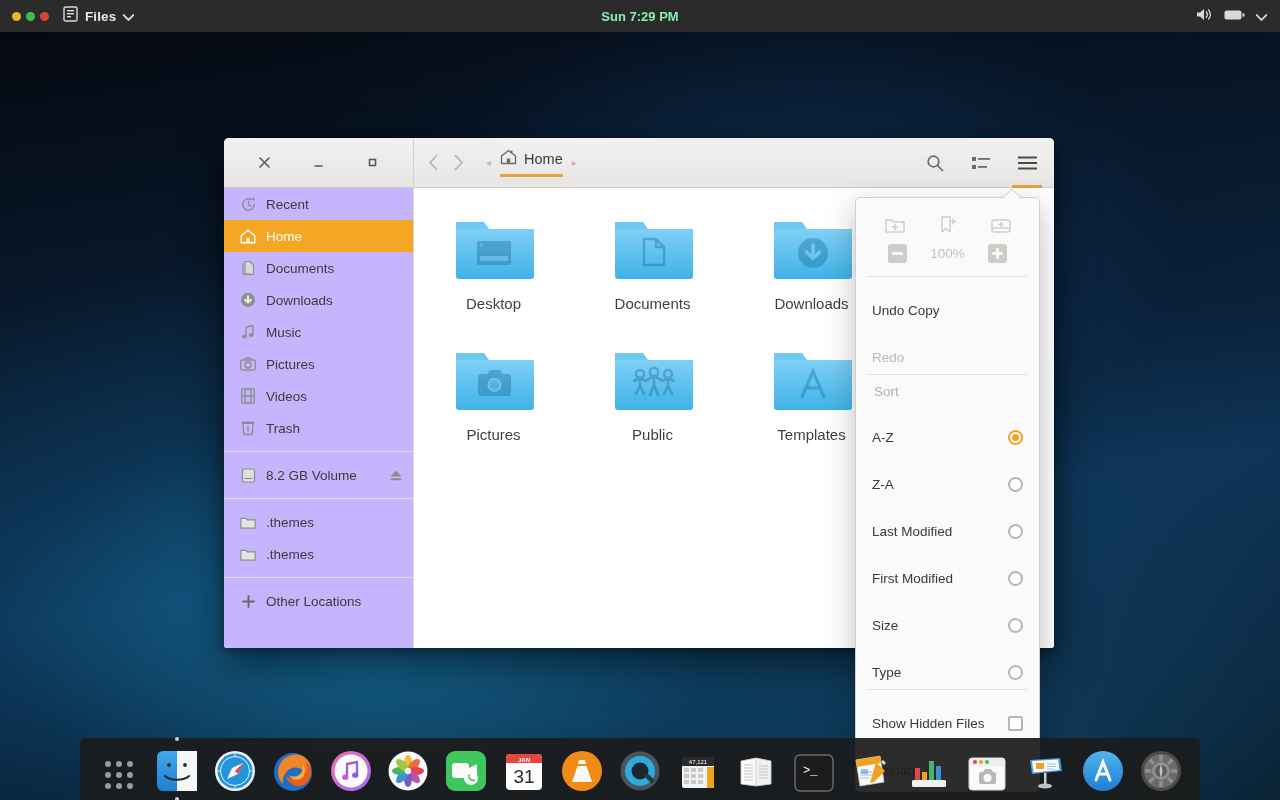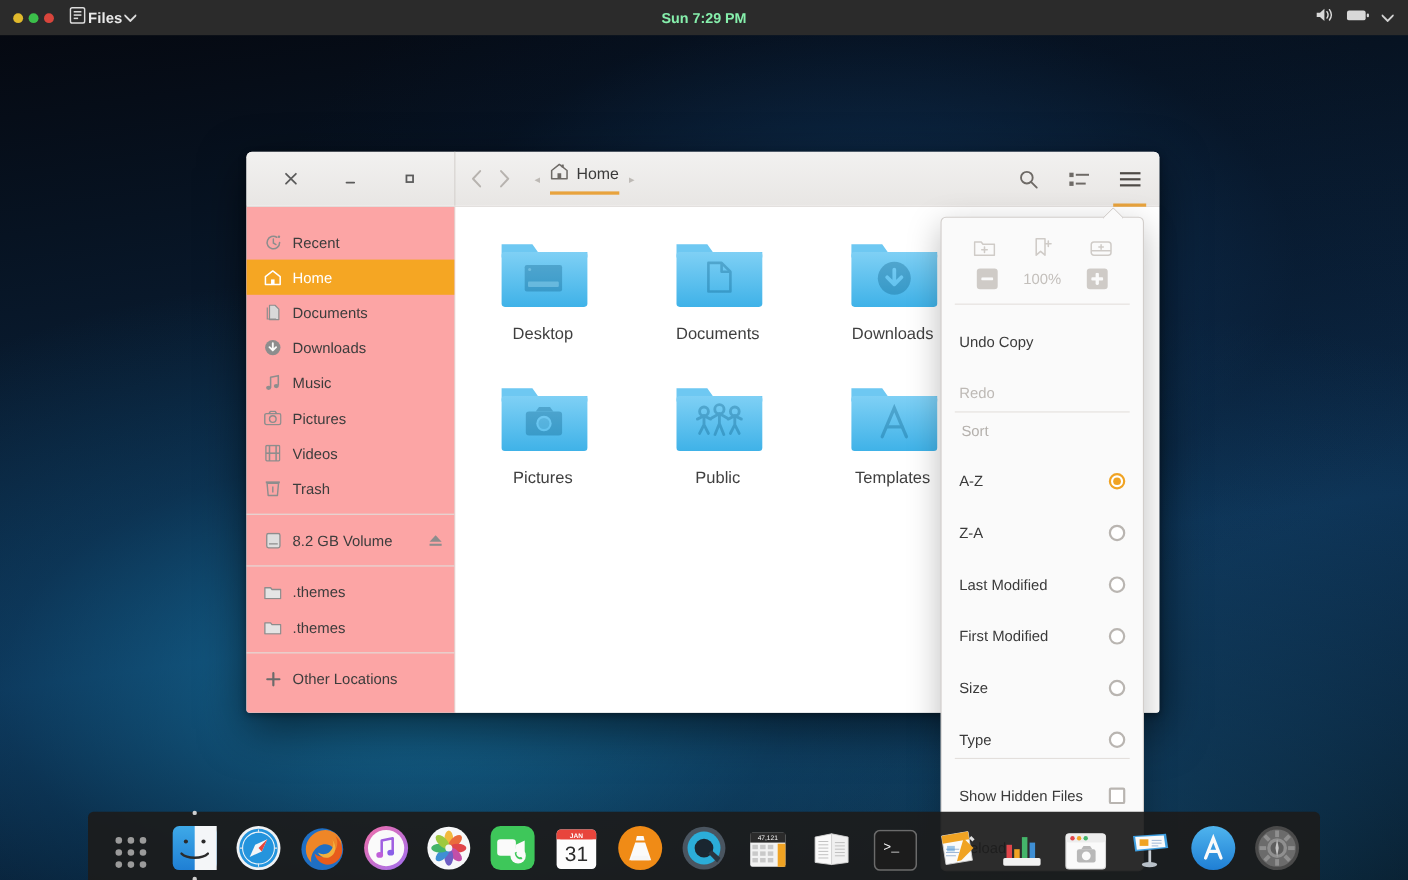--- a/index.html
+++ b/index.html
@@ -18,21 +18,21 @@
 
   
   .topbar {
     position: absolute; top: 0; left: 0; width: 1280px; height: 32px;
     background: #2b2b2b; color: #e6e6e6;
     display: flex; align-items: center; z-index: 60;
   }
   .tb-left { display: flex; align-items: center; gap: 14px; padding-left: 12px; }
   .traffic { display: flex; gap: 5px; align-items: center; }
   .traffic i { width: 9px; height: 9px; border-radius: 50%; display: block; }
-  .app-group { display: flex; align-items: center; gap: 2px; }
+  .app-group { display: flex; align-items: center; gap: 7px; }
   .app-name { font-size: 13.5px; font-weight: bold; color: #e9e9e9; letter-spacing: .1px; }
   .tb-center {
     position: absolute; left: 0; right: 0; text-align: center;
     font-size: 13px; font-weight: bold; color: #86efac; pointer-events: none;
   }
   .tb-right {
     margin-left: auto; display: flex; align-items: center; gap: 11px;
     padding-right: 13px; position: relative; z-index: 2;
   }
 
@@ -73,22 +73,22 @@
     width: 26px; height: 34px; color: #6e6a66; position: relative;
   }
   .hdr-btn.active::after {
     content: ""; position: absolute; left: -2px; right: -2px; bottom: -8px;
     height: 3px; background: #e8a33d;
   }
 
   
   .fm-body { display: flex; height: 460px; border-radius: 0 0 3px 3px; overflow: hidden; }
   .sidebar {
-    width: 190px; background: #fca5a5; border-right: 1px solid #dedad6;
-    padding-top: 16px; font-size: 13.5px; color: #3c3c3c;
+    width: 190px; background: #c4b5fd; border-right: 1px solid #dedad6;
+    padding-top: 0; font-size: 13.5px; color: #3c3c3c;
   }
   .side-item {
     height: 32px; display: flex; align-items: center; gap: 10px;
     padding: 0 10px 0 16px; color: #3c3c3c; cursor: default;
   }
   .side-item .sico { width: 16px; height: 16px; display: flex; align-items: center; justify-content: center; color: #8d8d8d; flex: 0 0 16px; }
   .side-item.sel { background: #f5a623; color: #fff; }
   .side-item.sel .sico { color: #fff; }
   .side-item .slabel { flex: 1; white-space: nowrap; overflow: hidden; text-overflow: ellipsis; }
   .side-sep { height: 1px; background: #e2dedb; margin: 7px 0; }

